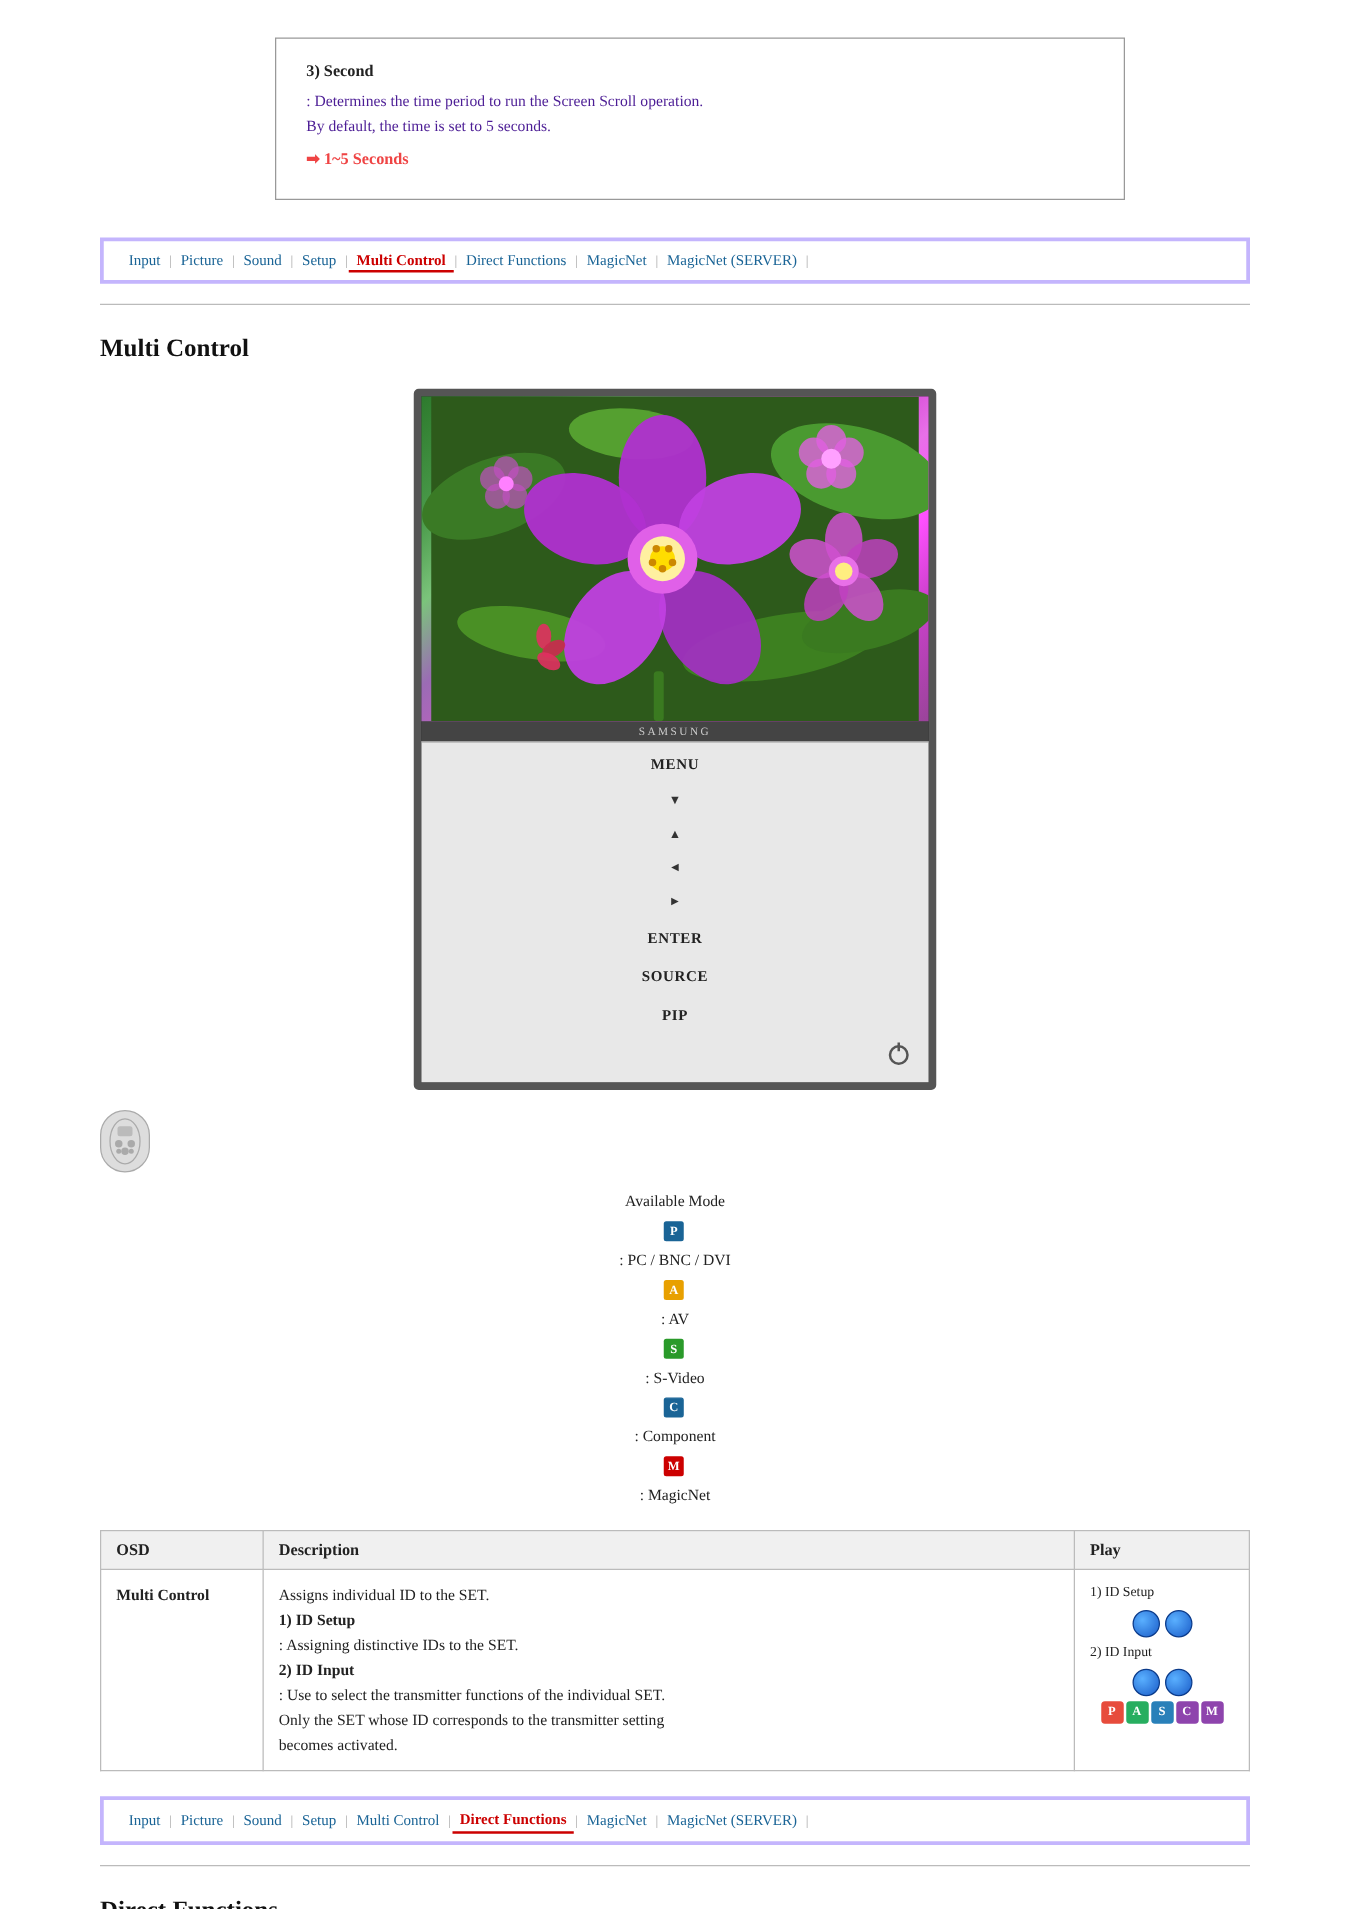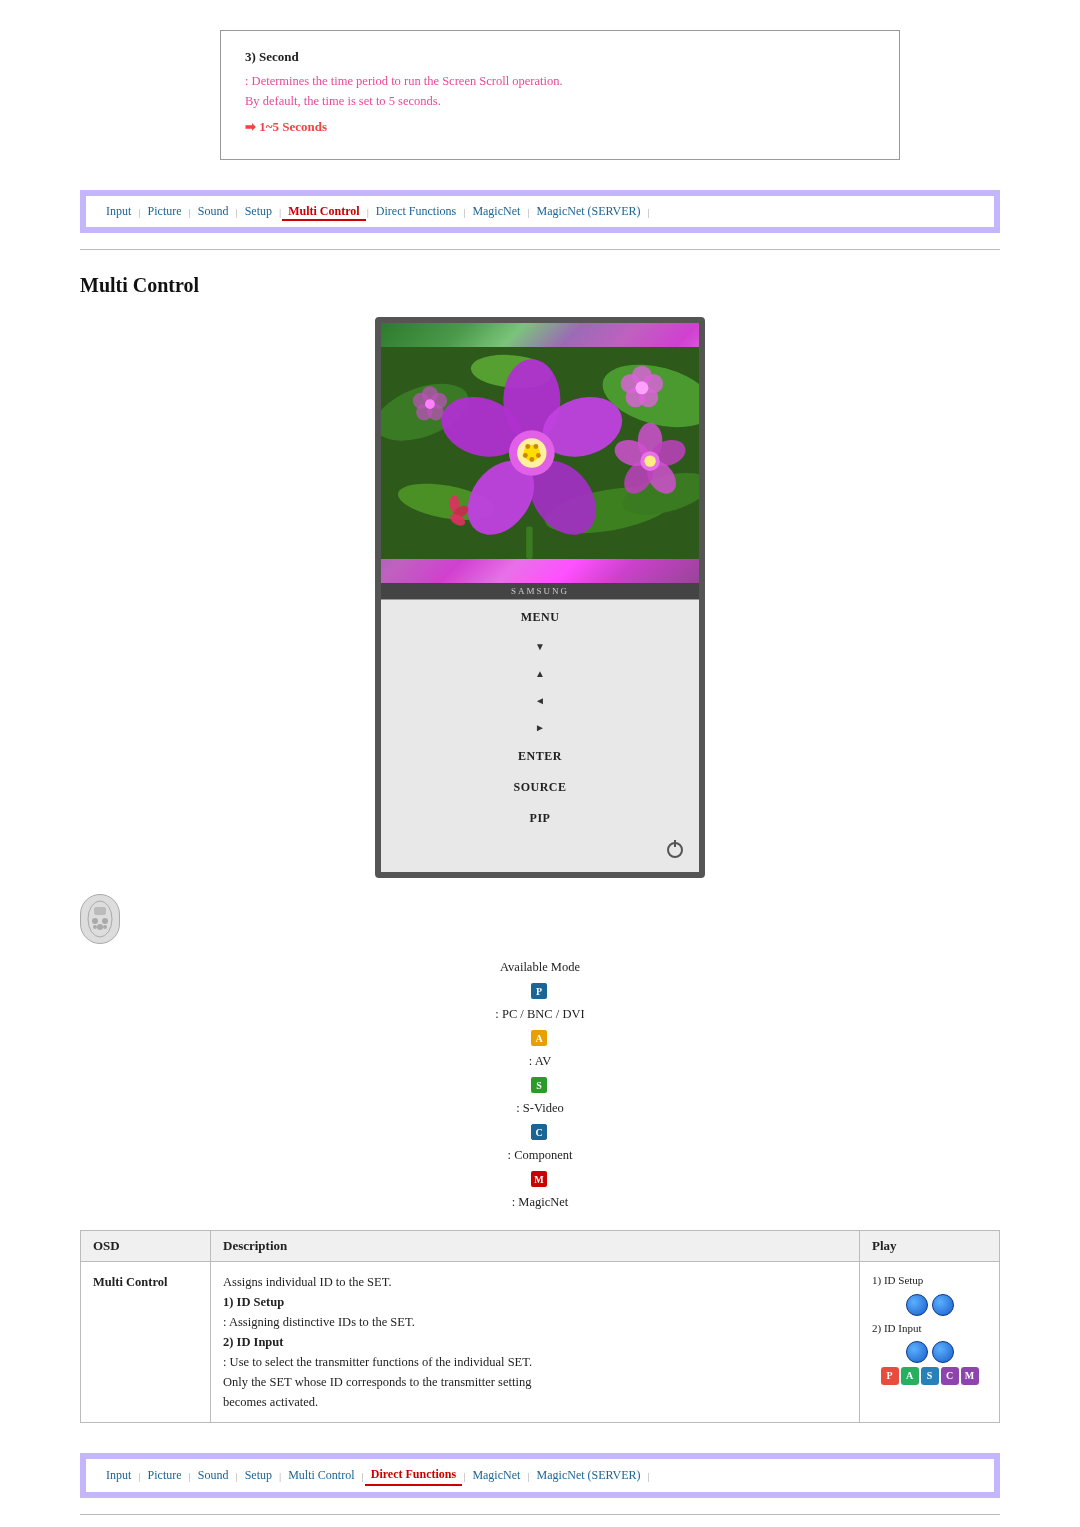--- a/index.html
+++ b/index.html
@@ -28,36 +28,36 @@
 
     .info-box .section-title {
       font-weight: bold;
       margin-bottom: 6px;
       font-size: 13px;
     }
 
     .info-box .desc-line {
       font-size: 12.5px;
       line-height: 1.6;
-      color: #ec4899;
+      color: #4c1d95;
     }
 
     .info-box .highlight {
       color: #ef4444;
       font-weight: bold;
       margin-top: 8px;
       display: block;
       font-size: 13px;
     }
 
     
     .nav-bar {
       display: flex;
       align-items: center;
-      border: 6px solid #c4b5fd;
+      border: 3px solid #c4b5fd;
       padding: 6px 14px;
       margin-bottom: 0;
       font-size: 12px;
       color: #1a6496;
       gap: 0;
       background: #fff;
       text-align: right;
     }
 
     .nav-bar .nav-item {
@@ -102,21 +102,21 @@
     }
 
     
     .monitor-container {
       display: flex;
       justify-content: center;
       margin-bottom: 16px;
     }
 
     .monitor-frame {
-      width: 330px;
+      width: 418px;
       border: 6px solid #555;
       border-radius: 4px;
       background: #333;
       position: relative;
       overflow: hidden;
     }
 
     .monitor-screen {
       width: 100%;
       height: 260px;
@@ -230,21 +230,21 @@
     .badge-p { background: #1a6496; }
     .badge-a { background: #e8a000; }
     .badge-s { background: #2a9a2a; }
     .badge-c { background: #1a6496; border: 1px solid #1a6496; }
     .badge-m { background: #c00; }
 
     
     .osd-table {
       width: 100%;
       border-collapse: collapse;
-      margin-bottom: 30px;
+      margin-bottom: 20px;
       font-size: 12.5px;
     }
 
     .osd-table th {
       background: #f0f0f0;
       border: 1px solid #bbb;
       padding: 7px 12px;
       font-weight: bold;
       text-align: left;
       font-size: 13px;

